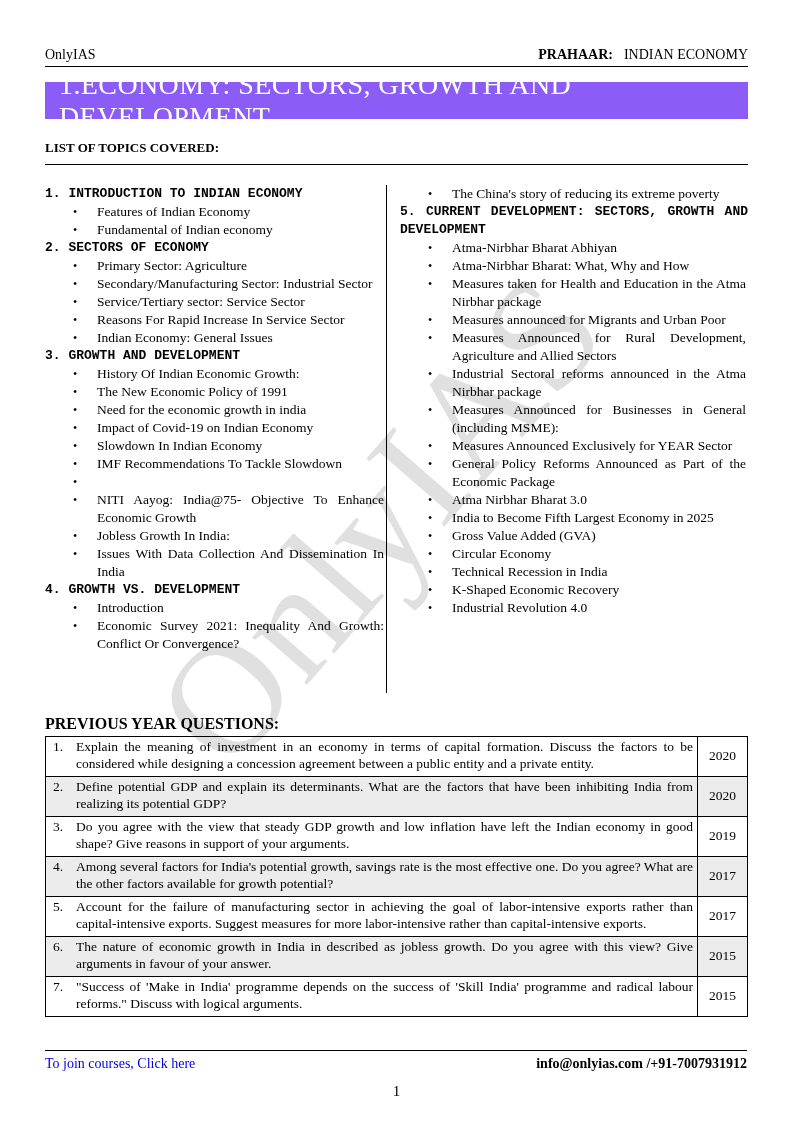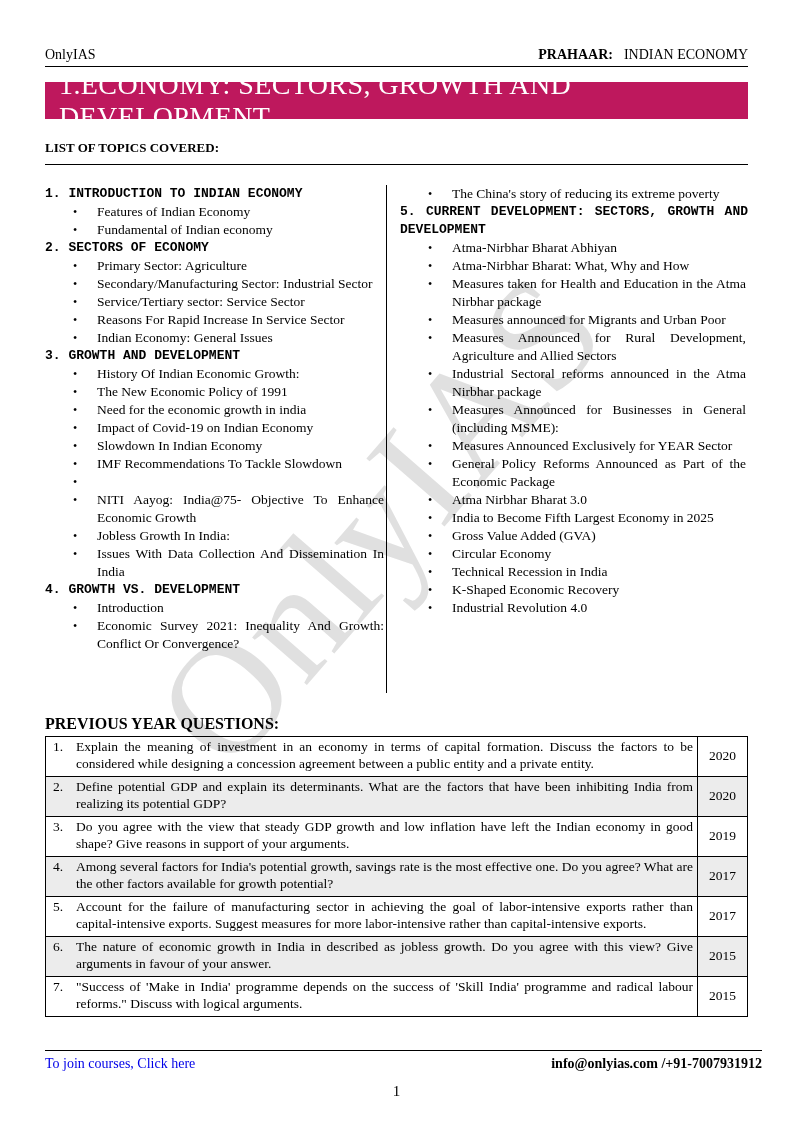--- a/index.html
+++ b/index.html
@@ -28,21 +28,21 @@
     display: flex; justify-content: space-between; align-items: flex-end;
     padding-top: 47px; padding-bottom: 3px;
     border-bottom: 1.5px solid #000;
     font-size: 14px;
   }
   .header .bold { font-weight: bold; }
   .header .rest { margin-left: 11px; }
 
   .banner {
     margin-top: 15px; height: 37px;
-    background: #be185d; color: #fff;
+    background: #8b5cf6; color: #fff;
     display: flex; align-items: center;
     padding-left: 14px;
     font-size: 28px; letter-spacing: 0.4px;
   }
 
   .topics-heading {
     margin-top: 21px; padding-bottom: 8px;
     font-weight: bold; font-size: 13px;
     border-bottom: 1.5px solid #000;
   }
@@ -68,21 +68,21 @@
   table.pyq td { border: 1px solid #000; vertical-align: top; padding: 0; }
   table.pyq tr.alt { background: #ececec; }
   .q-wrap { display: flex; padding: 2px 4px 4px 7px; line-height: 16.5px; }
   .q-num { flex: 0 0 23px; }
   .q-text { flex: 1; text-align: justify; }
   td.y-cell {
     width: 50px; text-align: center; vertical-align: middle !important;
     line-height: 16.5px;
   }
 
-  .footer-wrap { position: absolute; left: 45px; right: 31px; top: 1050px; z-index: 1; }
+  .footer-wrap { position: absolute; left: 45px; right: 46px; top: 1050px; z-index: 1; }
   .footer-line { border-top: 1.2px solid #000; }
   .footer-row { display: flex; justify-content: space-between; padding-top: 5px; font-size: 14px; }
   .footer-link { color: #0000e8; text-decoration: none; cursor: pointer; }
   .footer-contact { font-weight: bold; }
   .page-num { position: absolute; top: 1083px; left: 0; right: 0; text-align: center; font-size: 15px; z-index: 1; }
 </style>
 </head>
 <body>
 
 <div class="page">

